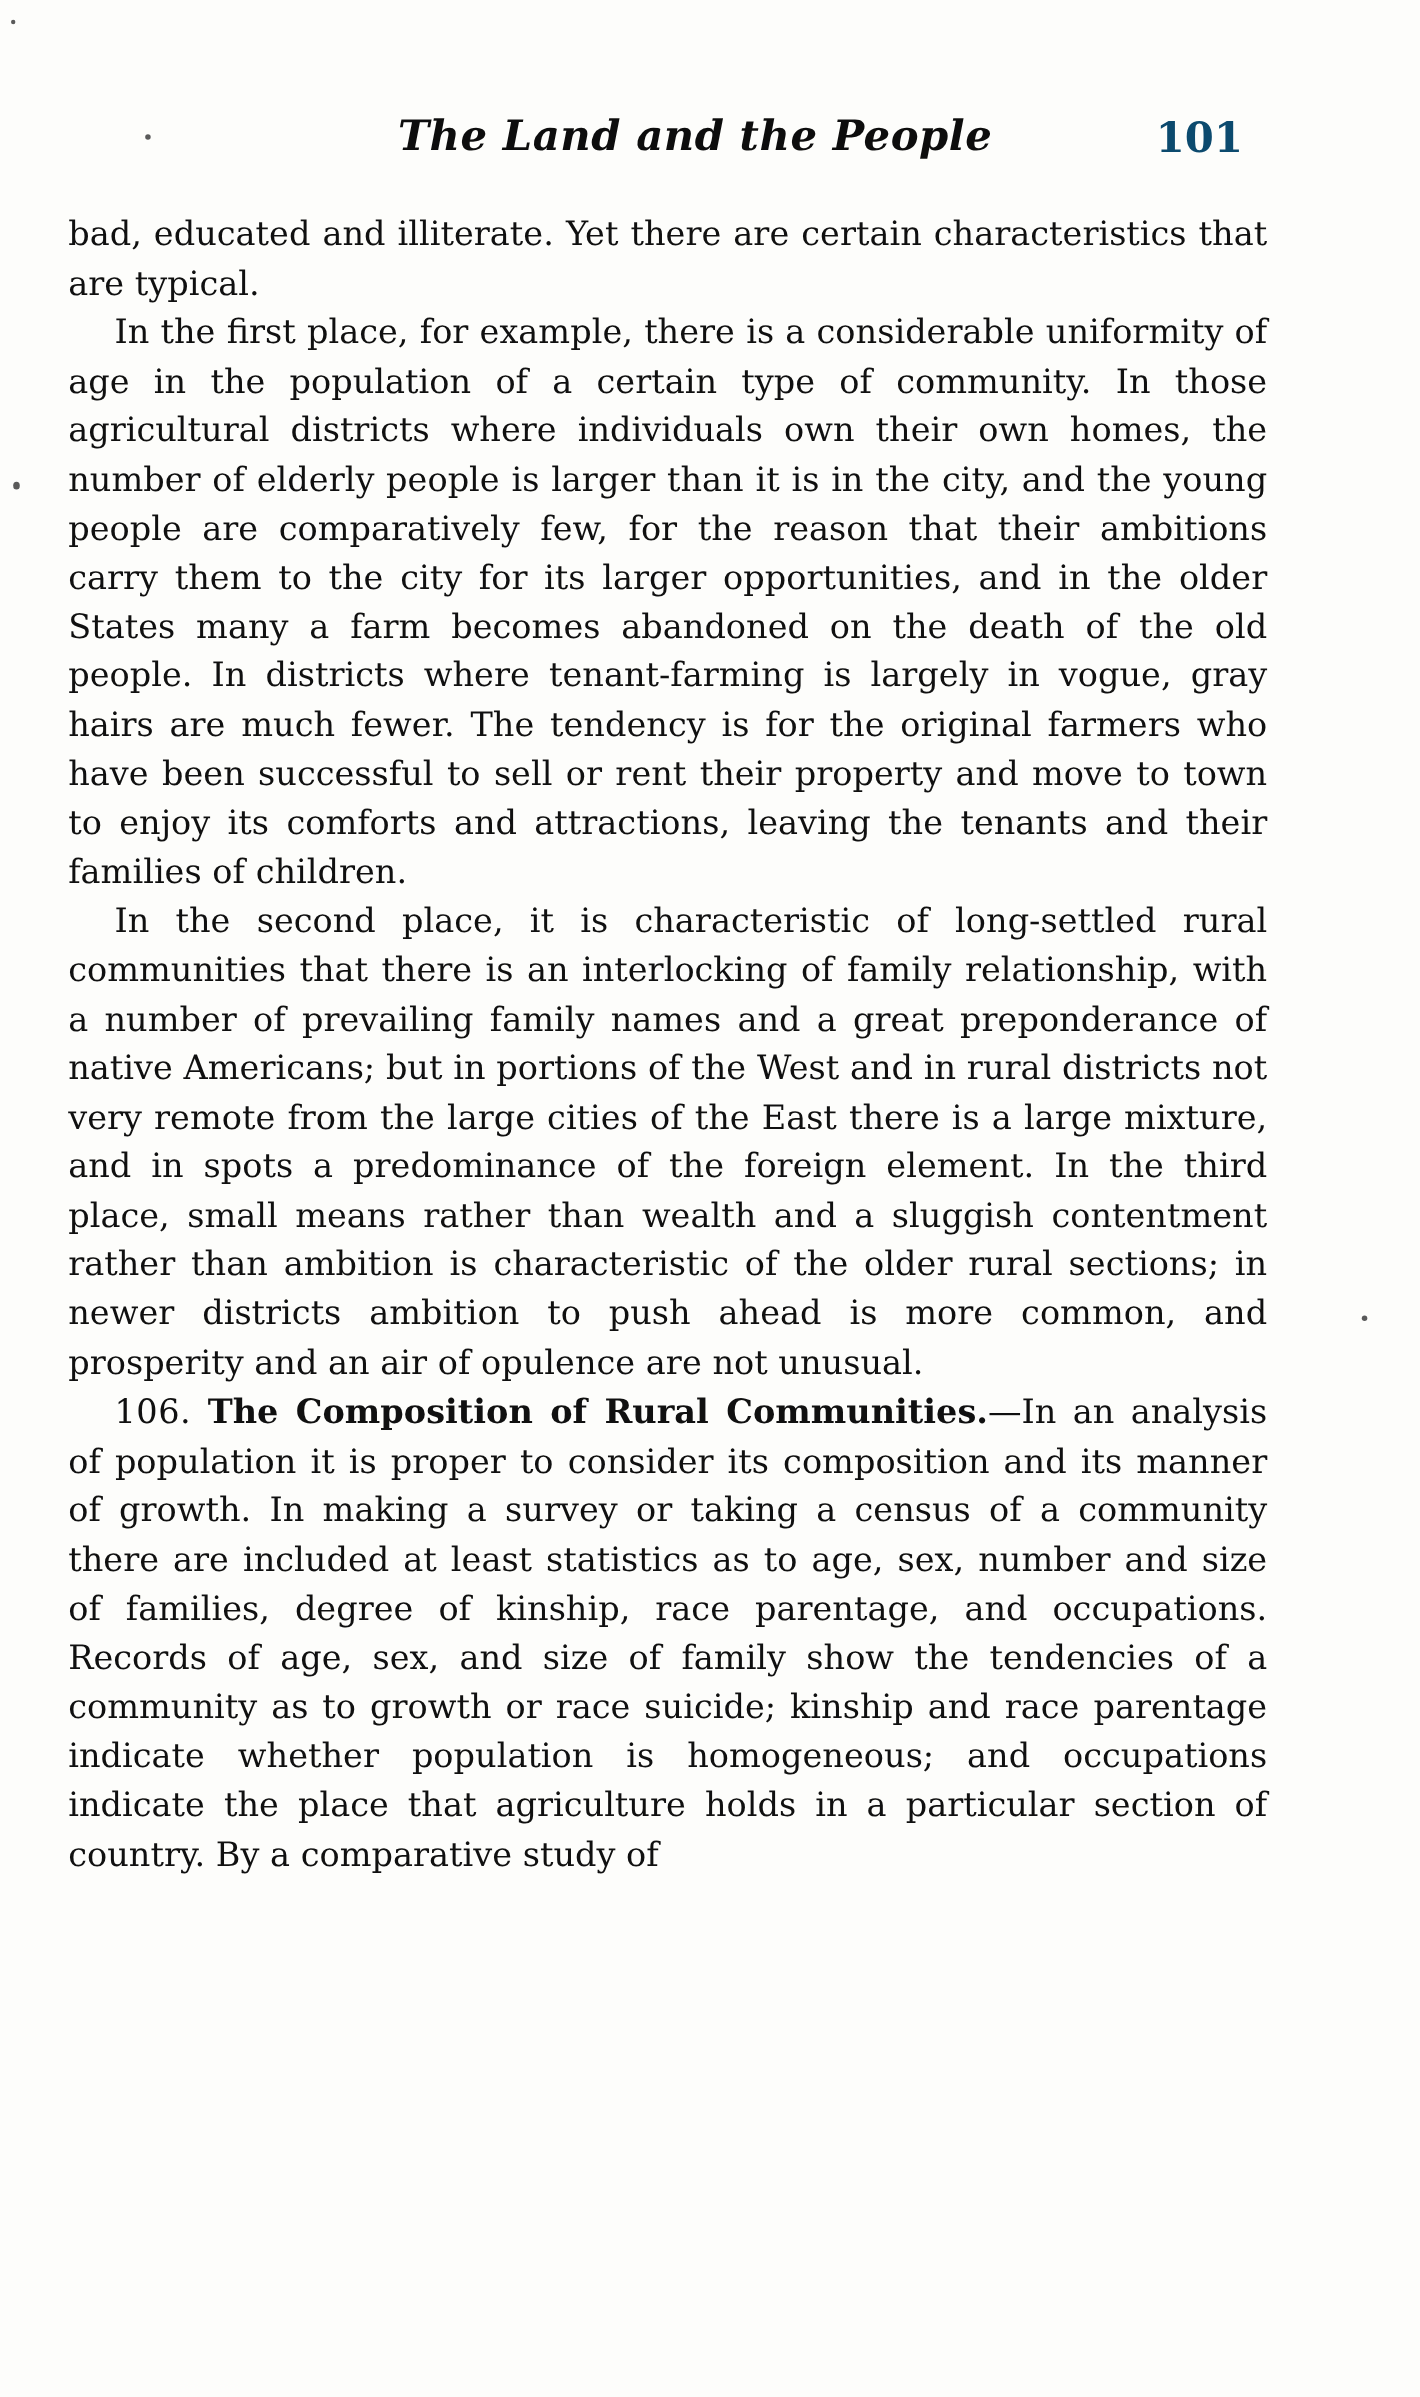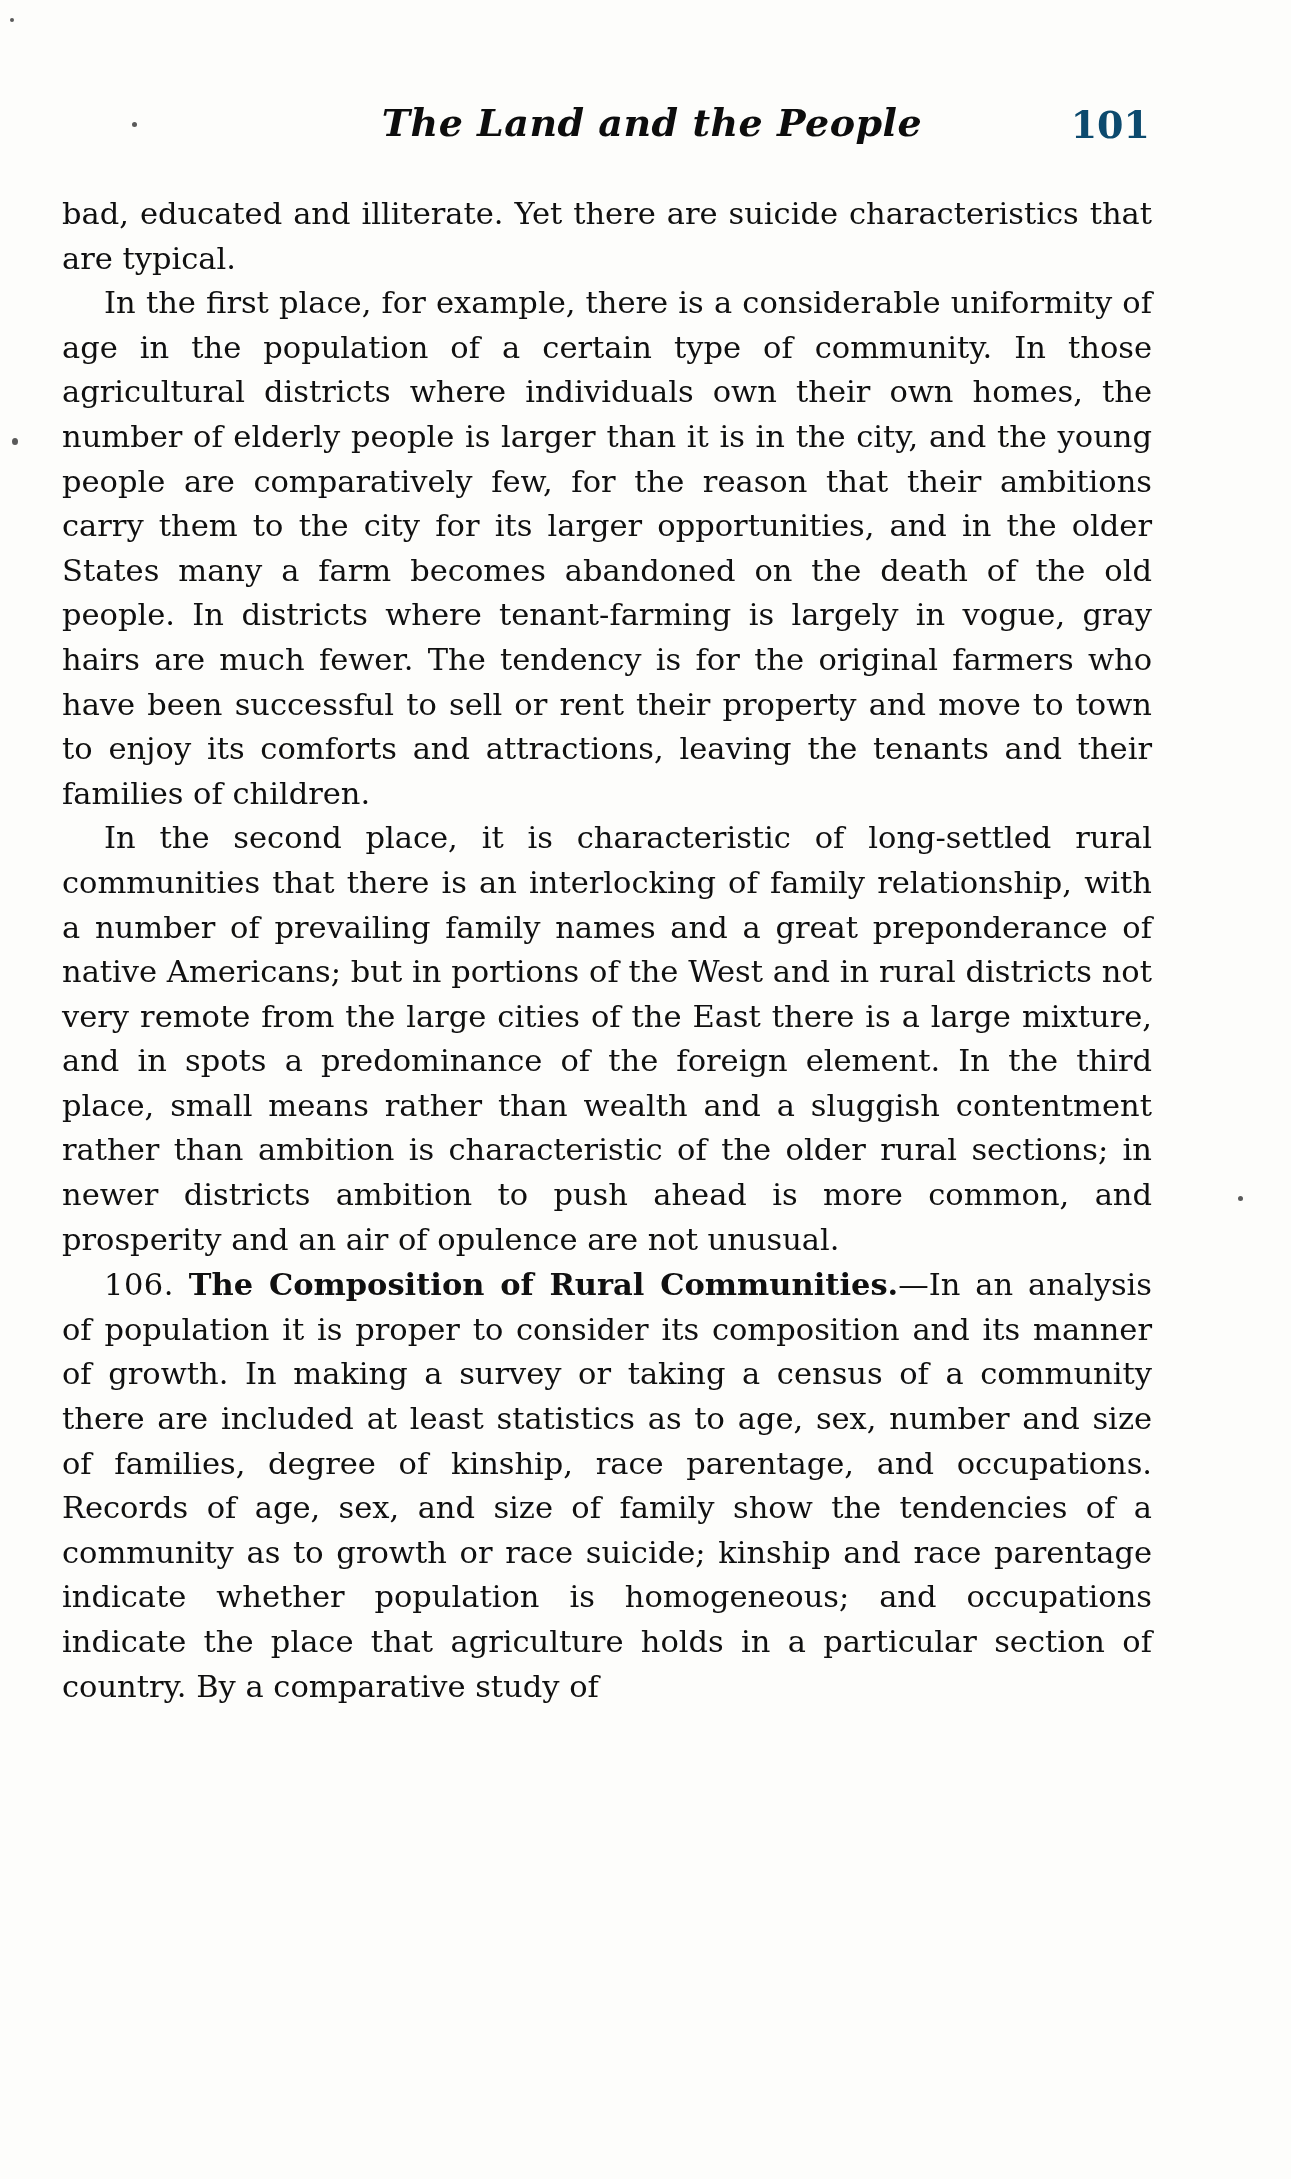--- a/index.html
+++ b/index.html
@@ -18,21 +18,21 @@
   .page {
     position: absolute;
     left: 0;
     top: 0;
     width: 1291px;
     height: 2179px;
     background: #fdfdfb;
   }
   .header {
     position: absolute;
-    left: 72px;
+    left: 52px;
     top: 100px;
     width: 1100px;
     height: 60px;
   }
   .running-title {
     position: absolute;
     left: 270px;
     top: 0;
     width: 620px;
     text-align: center;
@@ -99,19 +99,19 @@
   <div class="stray-mark m2"></div>
   <div class="stray-mark m3"></div>
   <div class="stray-mark m4"></div>
 
   <div class="header">
     <div class="running-title">The Land and the People</div>
     <div class="page-number">101</div>
   </div>
 
   <div class="body-text">
-    <p class="para">bad, educated and illiterate.   Yet there are suicide characteristics that are typical.</p>
+    <p class="para">bad, educated and illiterate.   Yet there are certain characteristics that are typical.</p>
     <p class="para indented">In the first place, for example, there is a considerable uniformity of age in the population of a certain type of community.   In those agricultural districts where individuals own their own homes, the number of elderly people is larger than it is in the city, and the young people are comparatively few, for the reason that their ambitions carry them to the city for its larger opportunities, and in the older States many a farm becomes abandoned on the death of the old people.   In districts where tenant-farming is largely in vogue, gray hairs are much fewer.   The tendency is for the original farmers who have been successful to sell or rent their property and move to town to enjoy its comforts and attractions, leaving the tenants and their families of children.</p>
     <p class="para indented">In the second place, it is characteristic of long-settled rural communities that there is an interlocking of family relationship, with a number of prevailing family names and a great preponderance of native Americans; but in portions of the West and in rural districts not very remote from the large cities of the East there is a large mixture, and in spots a predominance of the foreign element.   In the third place, small means rather than wealth and a sluggish contentment rather than ambition is characteristic of the older rural sections; in newer districts ambition to push ahead is more common, and prosperity and an air of opulence are not unusual.</p>
     <p class="para indented"><span class="sec-num">106.</span> <span class="sec-head">The Composition of Rural Communities.</span><span>—</span><span>In an analysis of population it is proper to consider its composition and its manner of growth.   In making a survey or taking a census of a community there are included at least statistics as to age, sex, number and size of families, degree of kinship, race parentage, and occupations.   Records of age, sex, and size of family show the tendencies of a community as to growth or race suicide; kinship and race parentage indicate whether population is homogeneous; and occupations indicate the place that agriculture holds in a particular section of country.   By a comparative study of</span></p>
   </div>
 
 </div>
 
 </body></html>

